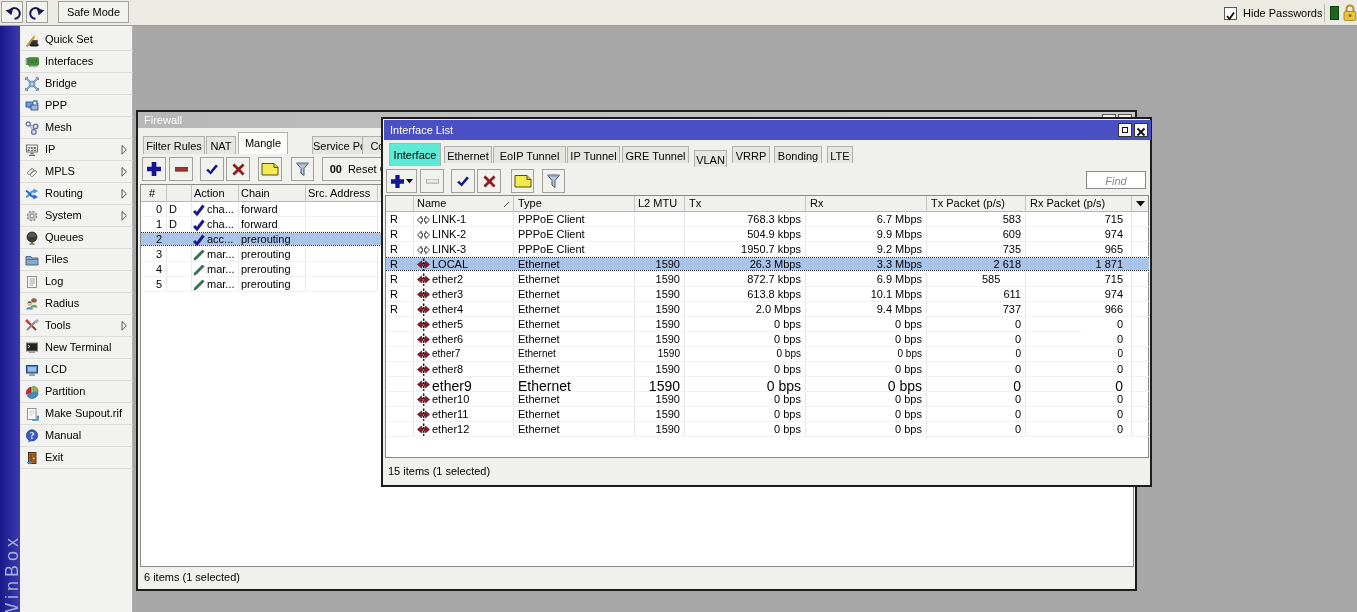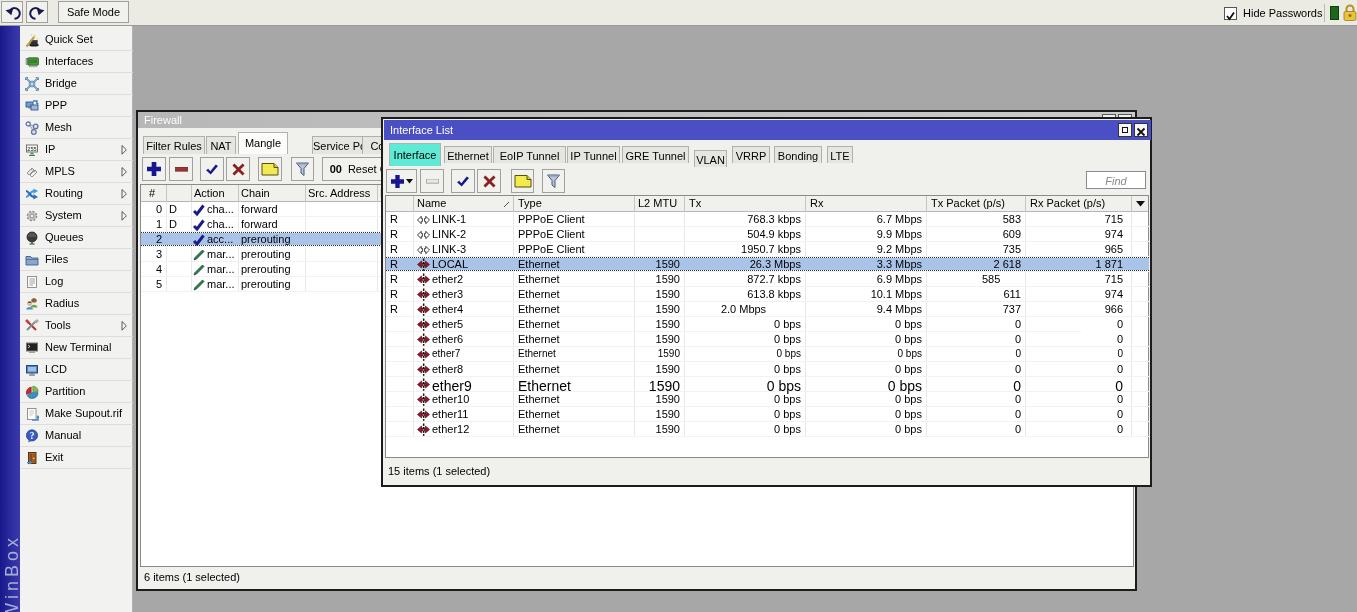--- a/index.html
+++ b/index.html
@@ -577,21 +577,21 @@
       <path d="M0.5 6.5 L4.6 3 L4.6 5 L5.6 5 L5.6 8 L4.6 8 L4.6 10 Z" fill="#8c1a28" stroke="#5c0f18" stroke-width="0.7"></path>
       <path d="M12.5 6.5 L8.4 3 L8.4 5 L7.4 5 L7.4 8 L8.4 8 L8.4 10 Z" fill="#8c1a28" stroke="#5c0f18" stroke-width="0.7"></path>
       <rect x="5.9" y="0.5" width="1.5" height="2.4" fill="#111"></rect>
       <rect x="5.9" y="4" width="1.5" height="2.4" fill="#111"></rect>
       <rect x="5.9" y="7.5" width="1.5" height="2.4" fill="#111"></rect>
       <rect x="5.9" y="11" width="1.5" height="1.8" fill="#111"></rect>
     </svg>
     <span style="position:absolute;left:46px;top:1px;">ether4</span>
 <span style="position:absolute;left:132px;top:1px;">Ethernet</span>
 <span style="position:absolute;left:200px;top:1px;width:94px;text-align:right;">1590</span>
-<span style="position:absolute;left:300px;top:1px;width:115px;text-align:center;">2.0 Mbps</span>
+<span style="position:absolute;left:300px;top:1px;width:115px;text-align:right;">2.0 Mbps</span>
 <span style="position:absolute;left:421px;top:1px;width:115px;text-align:right;">9.4 Mbps</span>
 <span style="position:absolute;left:542px;top:1px;width:93px;text-align:right;">737</span>
 <span style="position:absolute;left:641px;top:1px;width:96px;text-align:right;">966</span>
 </div>
 <div style="position:absolute;left:386px;top:317px;width:695px;height:15px;font-size:11px;border-bottom:1px solid #f2f2f2;">
 <span style="position:absolute;left:4px;top:1px;"></span>
 <svg width="13" height="13" viewBox="0 0 13 13" style="position:absolute;left:31px;top:1px">
       <path d="M0.5 6.5 L4.6 3 L4.6 5 L5.6 5 L5.6 8 L4.6 8 L4.6 10 Z" fill="#8c1a28" stroke="#5c0f18" stroke-width="0.7"></path>
       <path d="M12.5 6.5 L8.4 3 L8.4 5 L7.4 5 L7.4 8 L8.4 8 L8.4 10 Z" fill="#8c1a28" stroke="#5c0f18" stroke-width="0.7"></path>
       <rect x="5.9" y="0.5" width="1.5" height="2.4" fill="#111"></rect>

